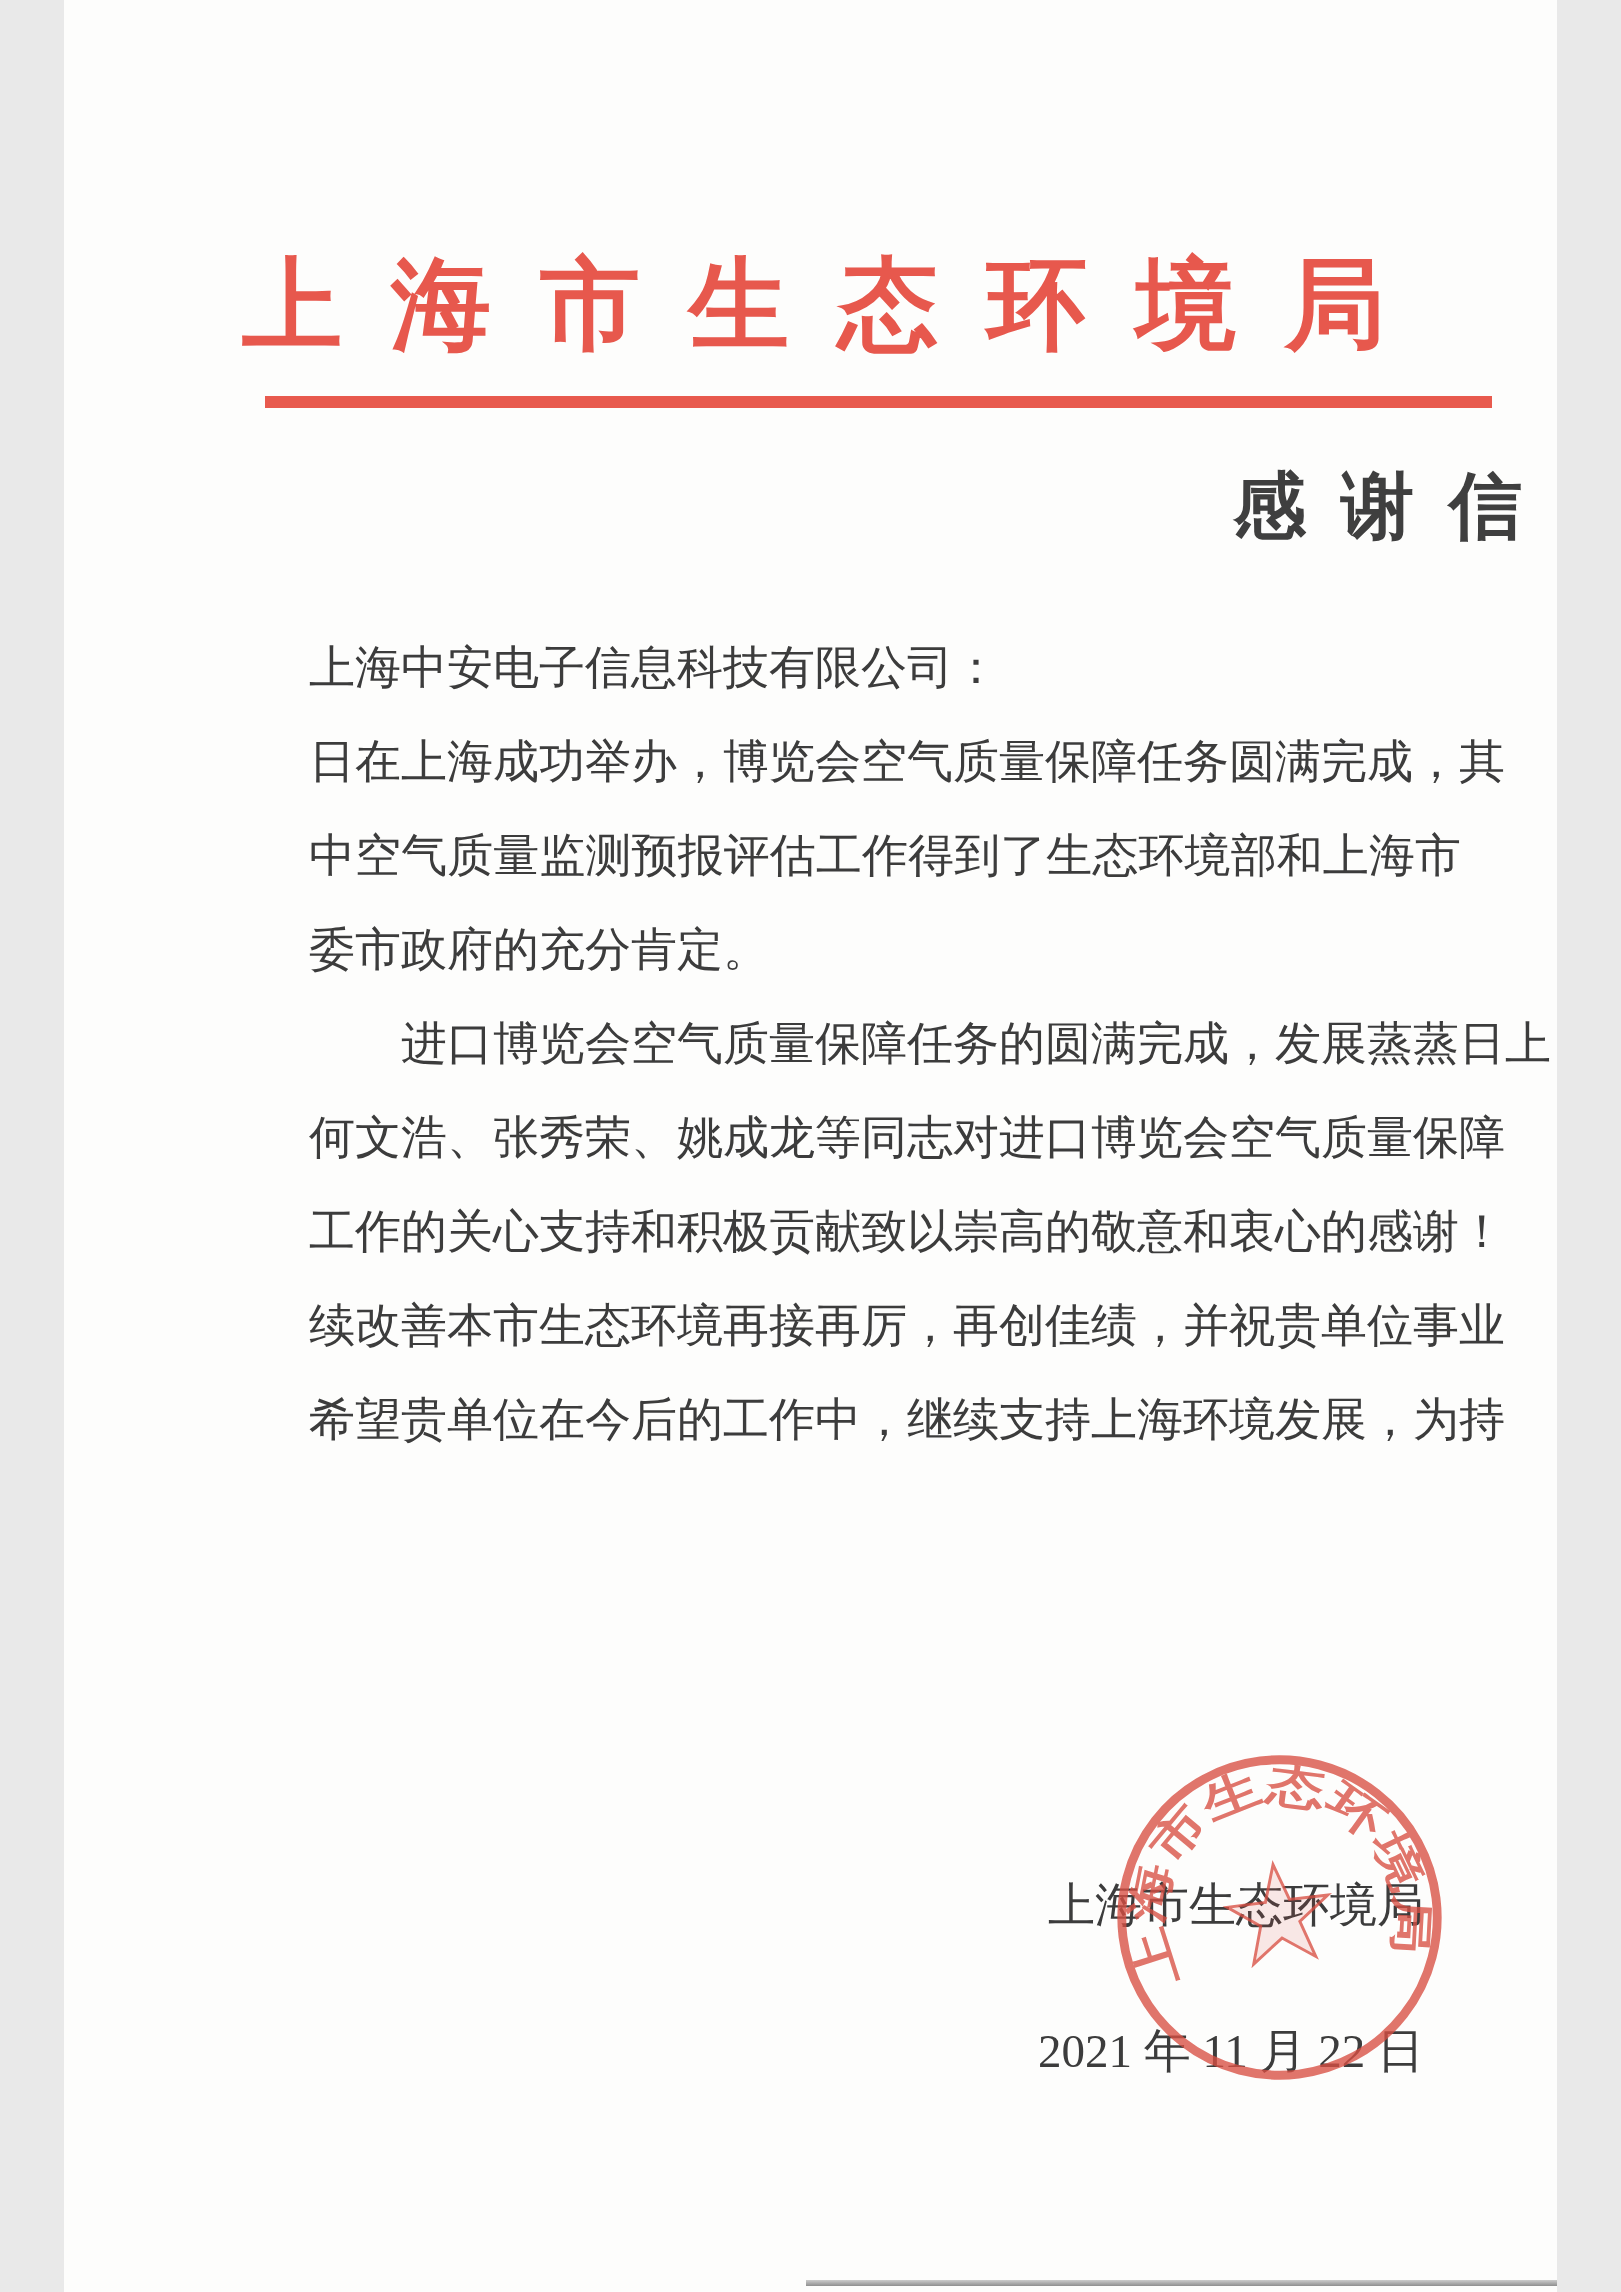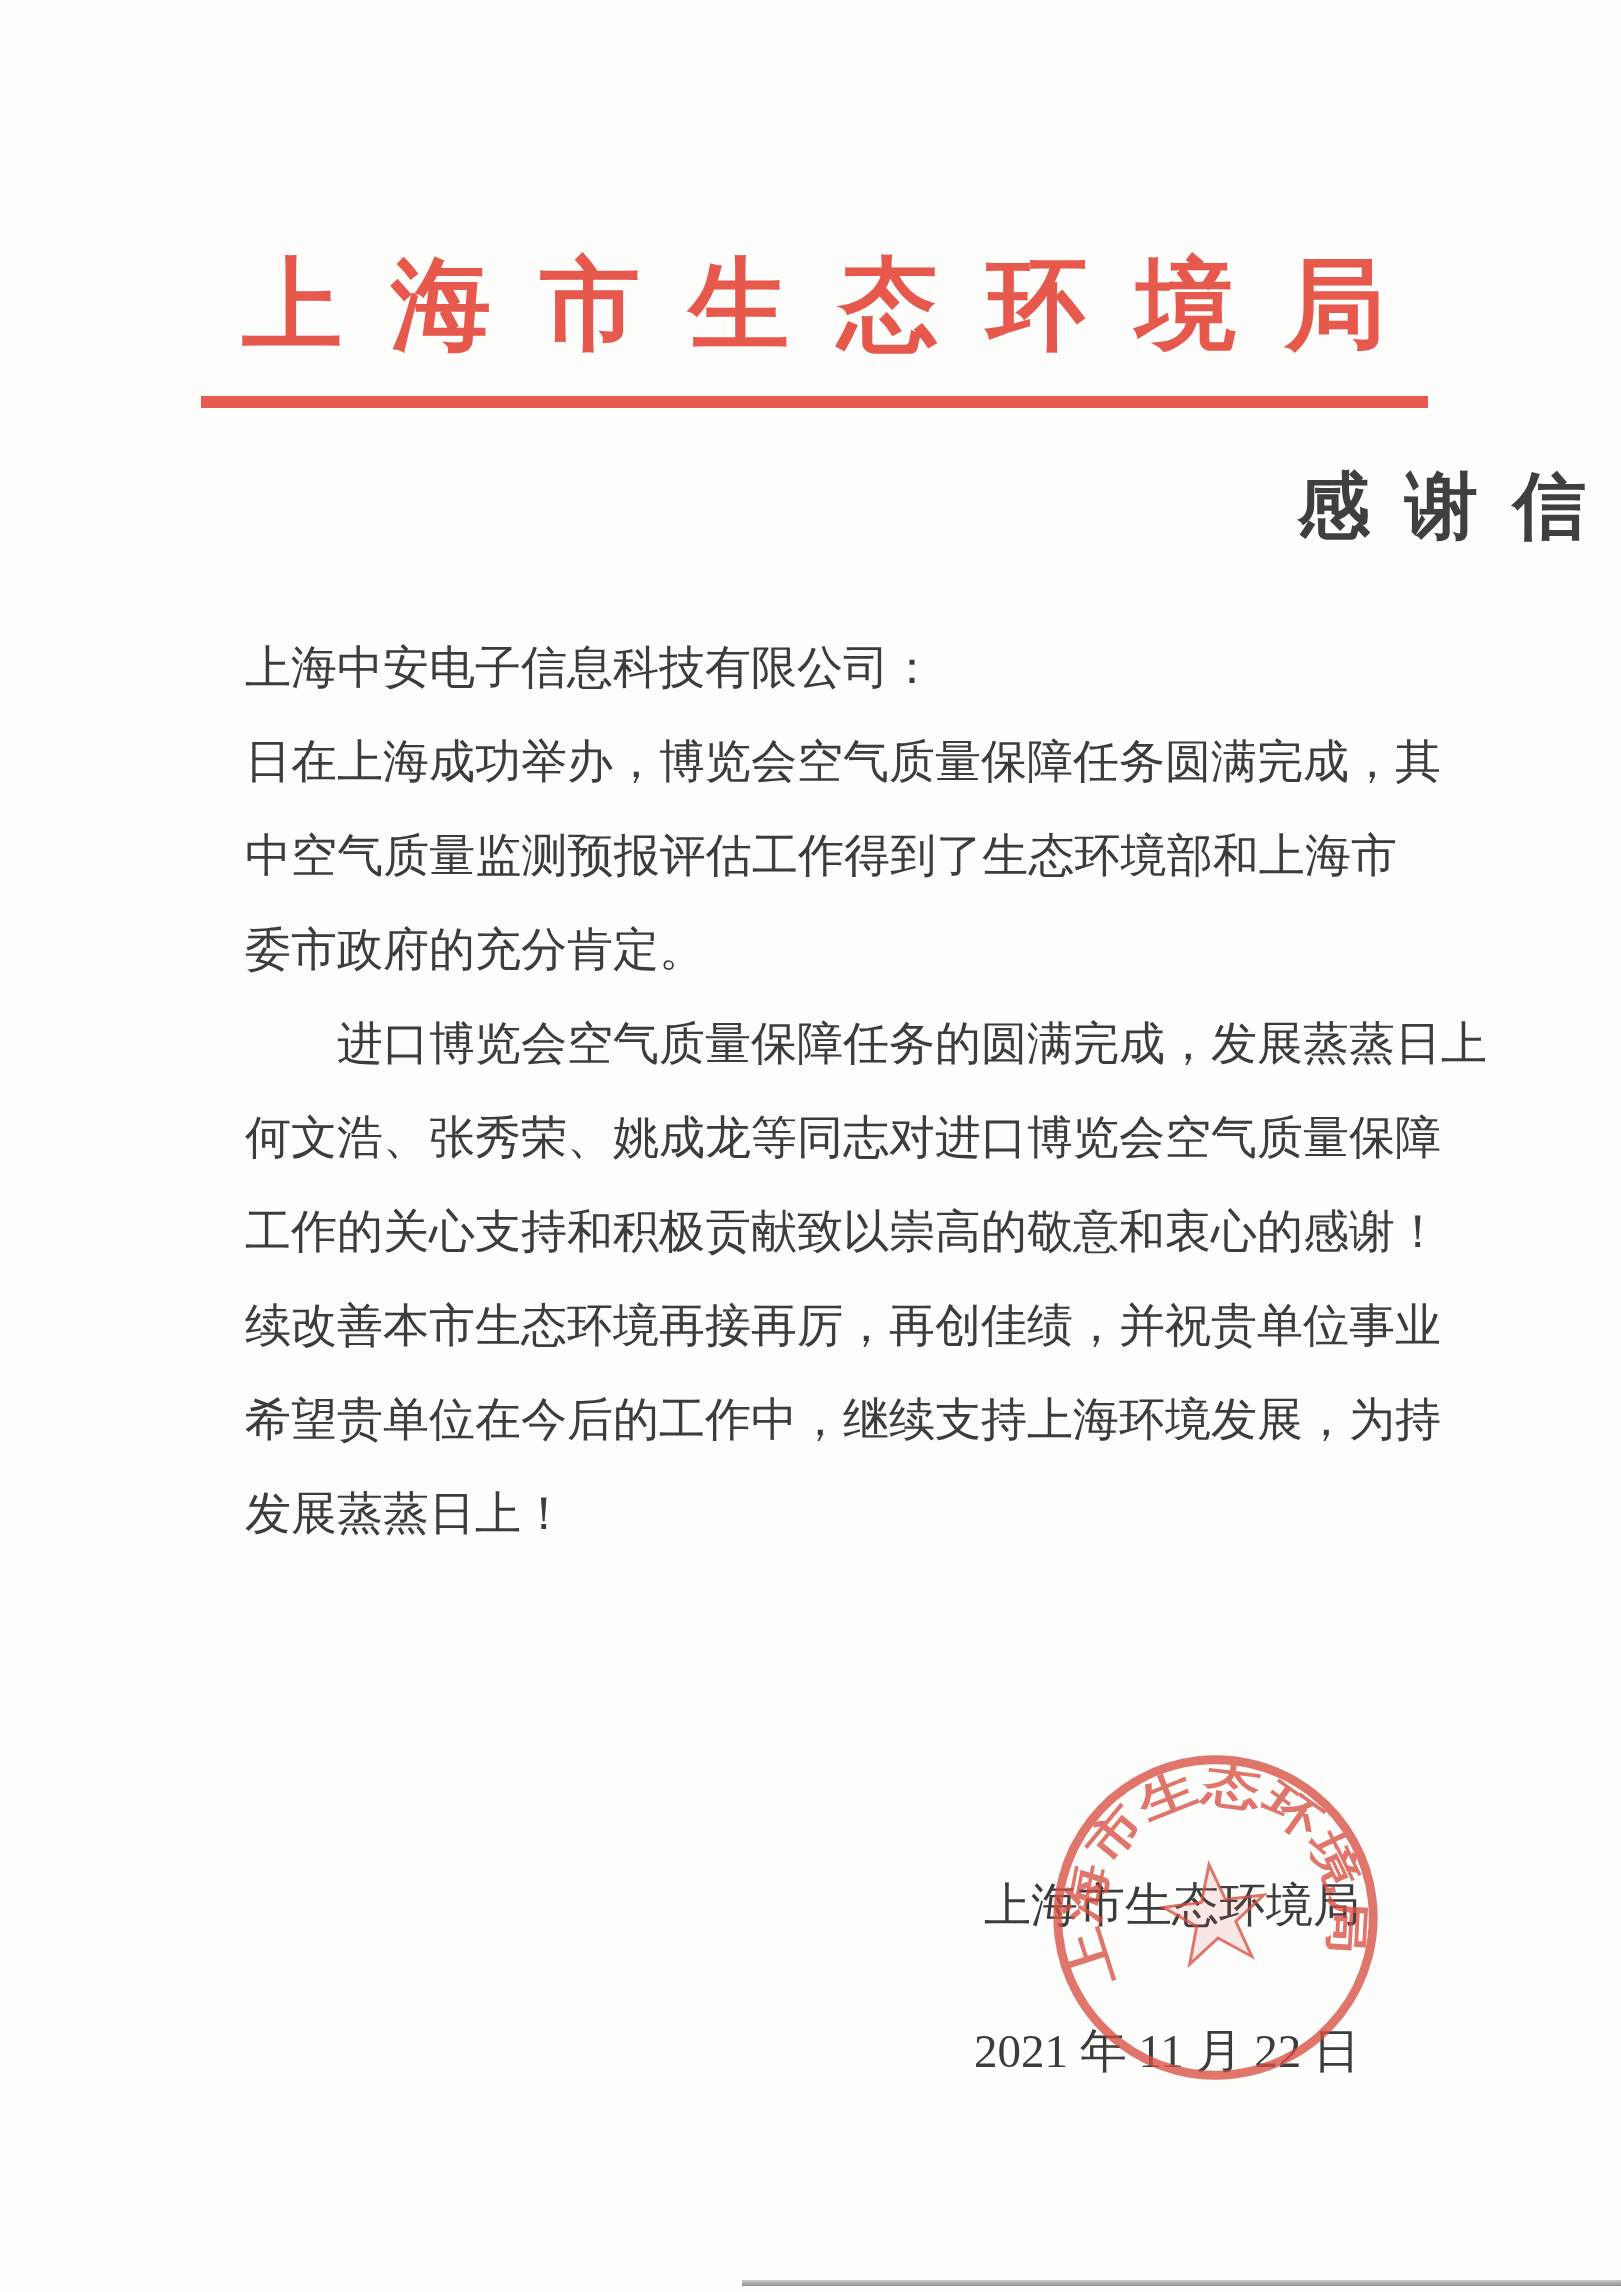--- a/index.html
+++ b/index.html
@@ -1,18 +1,18 @@
 <!DOCTYPE html>
 <html><head>
 <meta charset="utf-8">
 <style>
   html,body { margin:0; padding:0; background:#e9e9e9; }
   .page {
     position:relative;
-    width:1621px; height:2293px;
+    width:1493px; height:2293px;
     margin:0 auto;
     background:#fdfdfc;
     font-family:"Liberation Serif","DejaVu Serif",serif;
     overflow:hidden;
   }
 
   
   .letterhead {
     position:absolute; top:248px; left:0; width:100%;
     text-align:center;
@@ -94,21 +94,20 @@
   <div class="body-block">
     <div class="bl left">上海中安电子信息科技有限公司：</div>
     <div class="bl">日在上海成功举办，博览会空气质量保障任务圆满完成，其</div>
     <div class="bl">中空气质量监测预报评估工作得到了生态环境部和上海市</div>
     <div class="bl left">委市政府的充分肯定。</div>
     <div class="bl indent">进口博览会空气质量保障任务的圆满完成，发展蒸蒸日上</div>
     <div class="bl">何文浩、张秀荣、姚成龙等同志对进口博览会空气质量保障</div>
     <div class="bl">工作的关心支持和积极贡献致以崇高的敬意和衷心的感谢！</div>
     <div class="bl">续改善本市生态环境再接再厉，再创佳绩，并祝贵单位事业</div>
     <div class="bl">希望贵单位在今后的工作中，继续支持上海环境发展，为持</div>
-    <div class="bl left">发展蒸蒸日上！</div>
   </div>
 
   <div class="sig">上海市生态环境局</div>
 
   <div class="date">2021 年 11 月 22 日</div>
 
   <svg class="seal" viewBox="0 0 350 350">
     <circle class="seal-ring" cx="175" cy="175" r="160"></circle>
     <path id="sealArc" d="M 68 225 A 118 118 0 1 1 282 225" fill="none"></path>
     <text class="seal-text">

